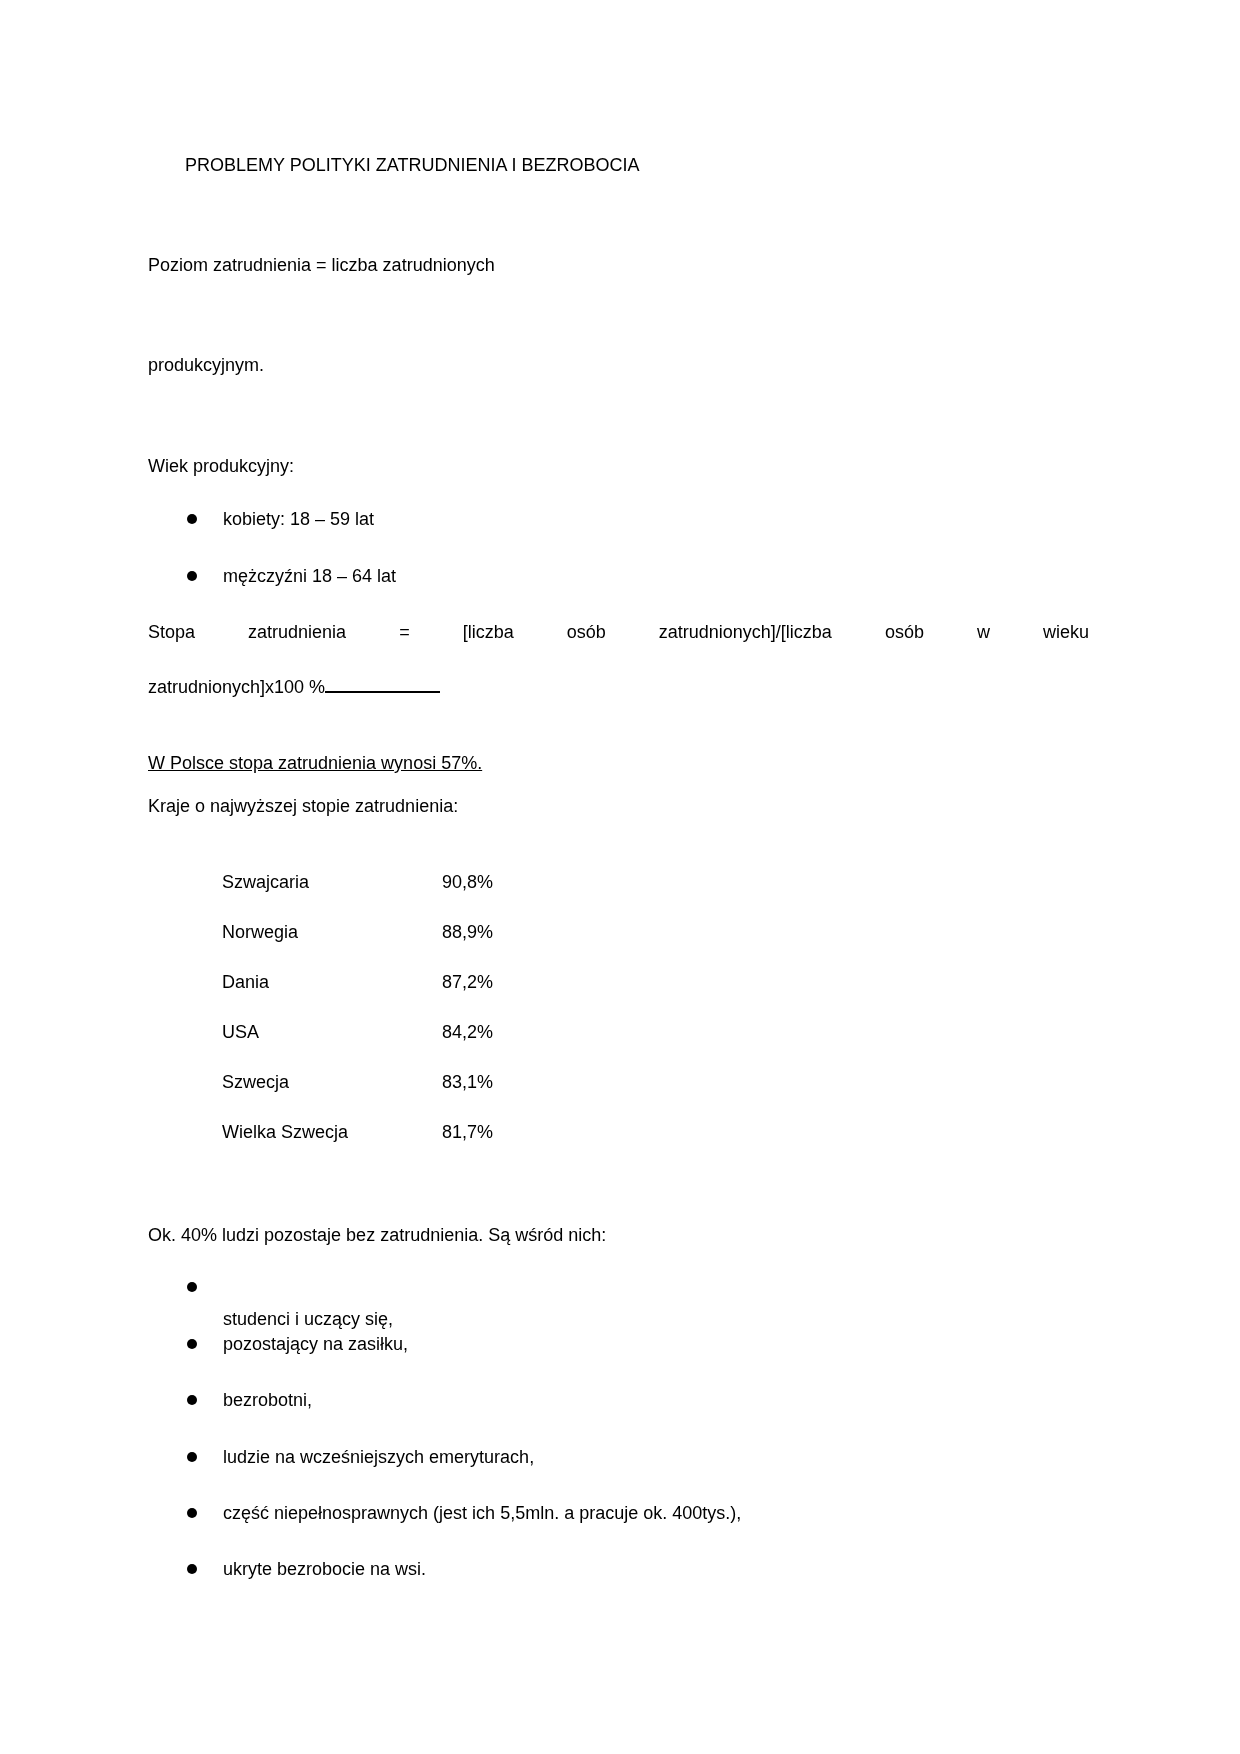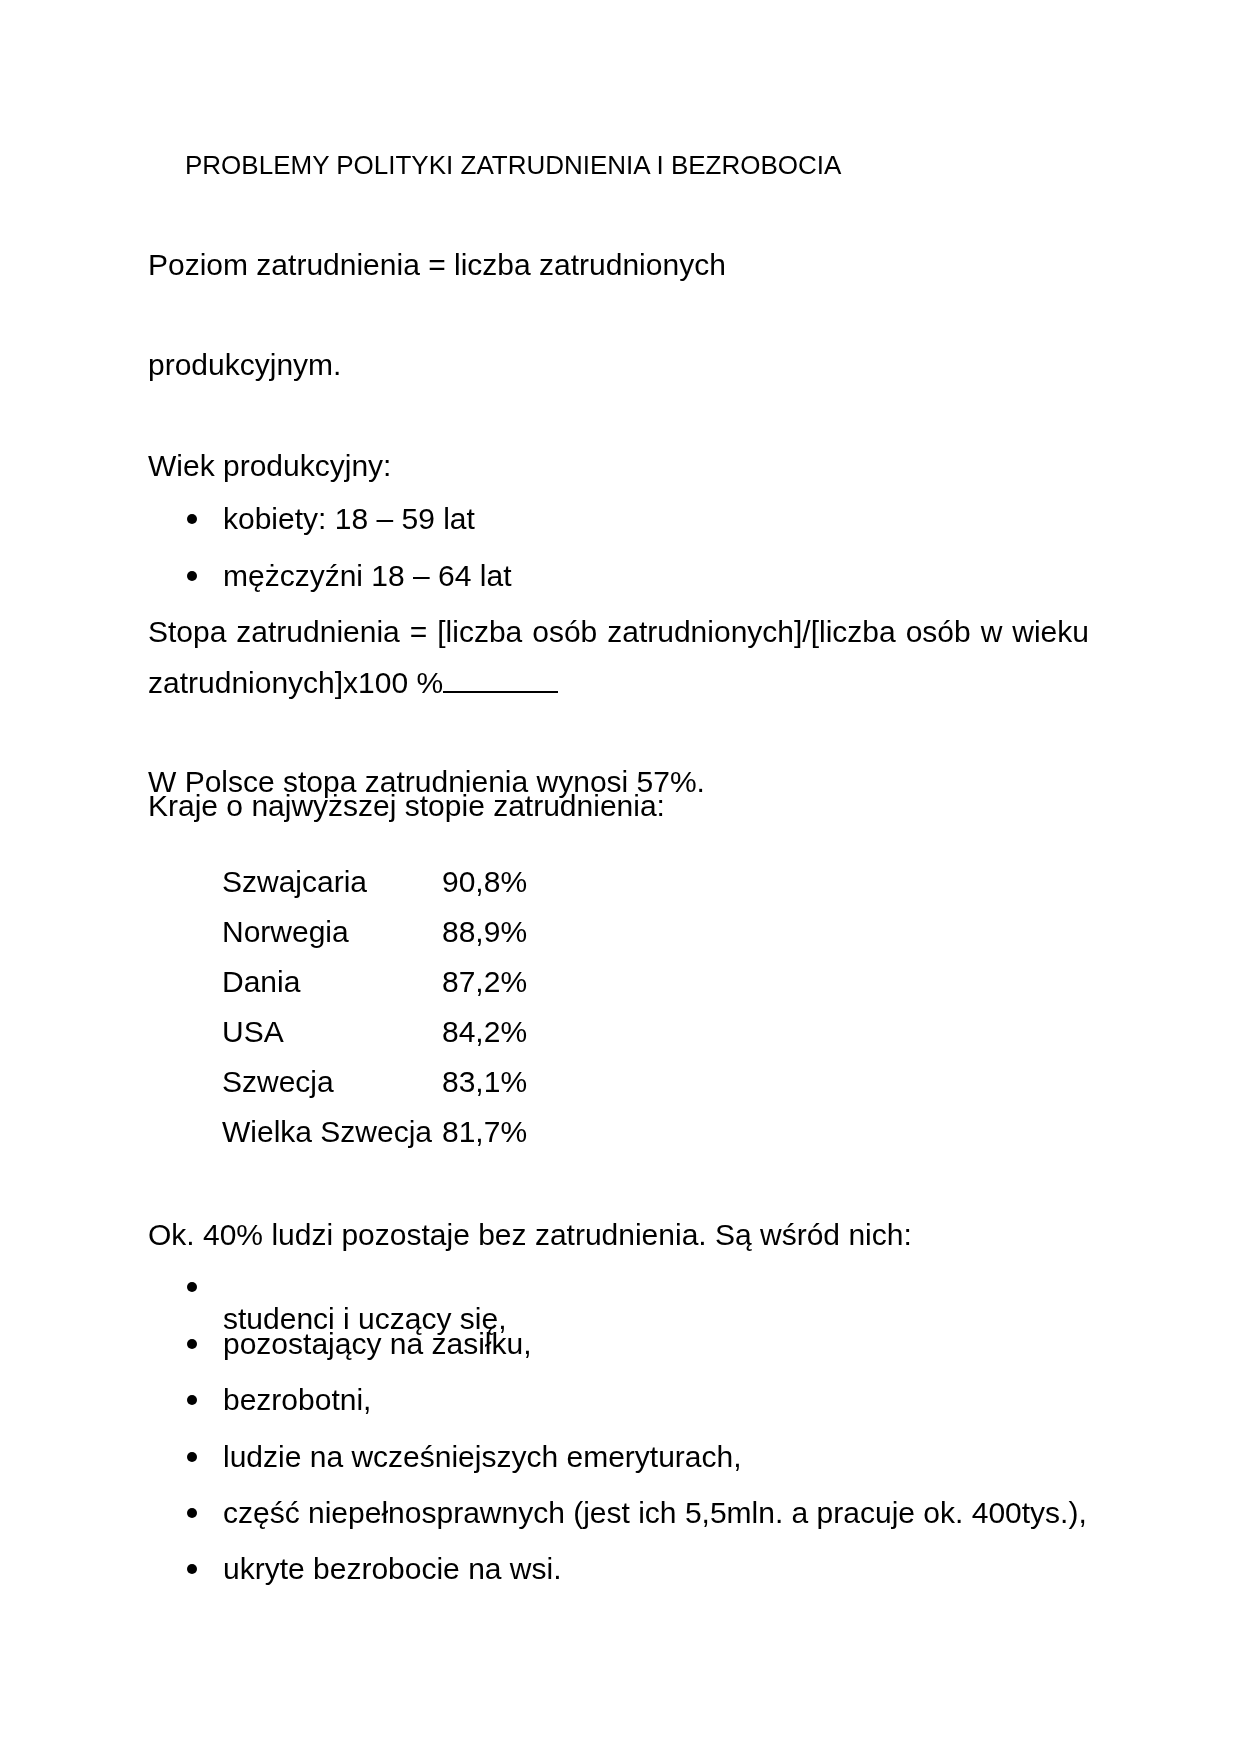--- a/index.html
+++ b/index.html
@@ -1,21 +1,21 @@
 <!DOCTYPE html>
 <html><head>
 <meta charset="utf-8">
 <style>
   html, body { margin: 0; padding: 0; background: #ffffff; }
   body { width: 1240px; height: 1754px; position: relative; overflow: hidden;
          font-family: "Liberation Sans", sans-serif; color: #000; }
   .page { position: absolute; left: 0; top: 0; width: 1240px; height: 1754px; background: #fff; }
-  .line { position: absolute; font-size: 30px; line-height: 30px; white-space: nowrap; }
+  .line { position: absolute; font-size: 18px; line-height: 30px; white-space: nowrap; }
   .just { left: 148px; width: 941px; text-align: justify; text-align-last: justify; white-space: normal; }
-  .title { left: 185px; top: 150px; font-size: 26px; }
+  .title { left: 185px; top: 150px; font-size: 18px; }
   .bullet { position: absolute; left: 187px; width: 10px; height: 10px; border-radius: 50%; background: #000; }
   .bl { left: 223px; }
   .tname { left: 222px; }
   .tval { left: 442px; }
   .uline { display: inline-block; width: 115px; border-bottom: 2px solid #000; height: 24px; vertical-align: baseline; }
 </style>
 </head>
 <body>
 
 <div class="page">
@@ -30,21 +30,21 @@
 
   <div class="bullet" style="top:514px;"></div>
   <div class="line bl" style="top:504px;">kobiety: 18 – 59 lat</div>
 
   <div class="bullet" style="top:571px;"></div>
   <div class="line bl" style="top:561px;">mężczyźni 18 – 64 lat</div>
 
   <div class="line just" style="top:617px;">Stopa zatrudnienia = [liczba osób zatrudnionych]/[liczba osób w wieku</div>
   <div class="line" style="left:148px; top:667px;"><span>zatrudnionych]x100 %</span><span class="uline"></span></div>
 
-  <div class="line" style="left:148px; top:767px;">W Polsce stopa zatrudnienia wynosi 57%.</div>
+  <div class="line" style="left:148px; top:748px;text-decoration:underline;">W Polsce stopa zatrudnienia wynosi 57%.</div>
   <div class="line" style="left:148px; top:791px;">Kraje o najwyższej stopie zatrudnienia:</div>
 
   <div>
     <div class="line tname" style="top:867px;">Szwajcaria</div>
     <div class="line tval" style="top:867px;">90,8%</div>
 
     <div class="line tname" style="top:917px;">Norwegia</div>
     <div class="line tval" style="top:917px;">88,9%</div>
 
     <div class="line tname" style="top:967px;">Dania</div>

